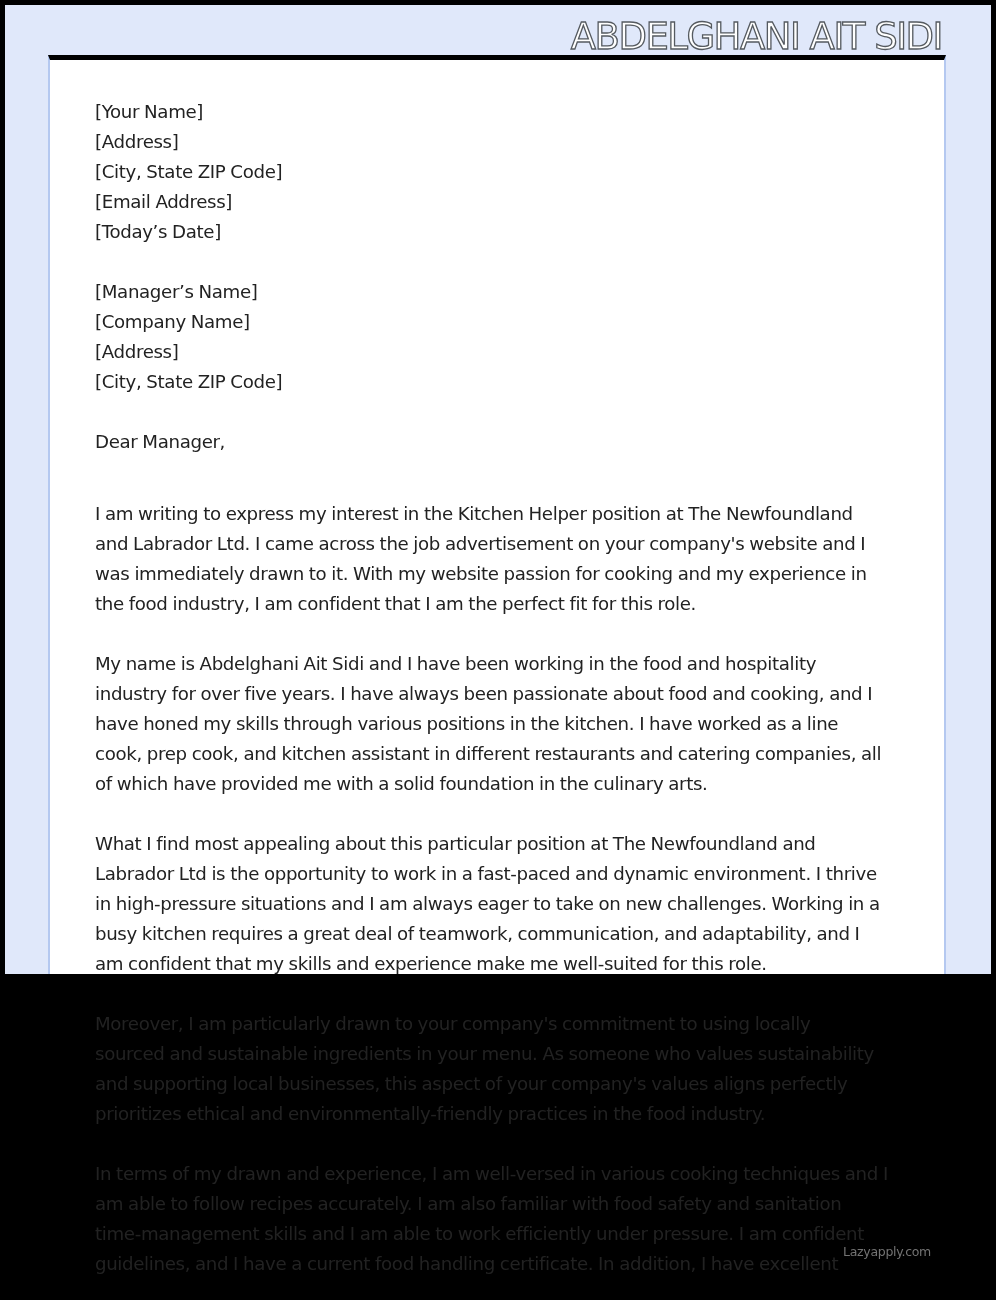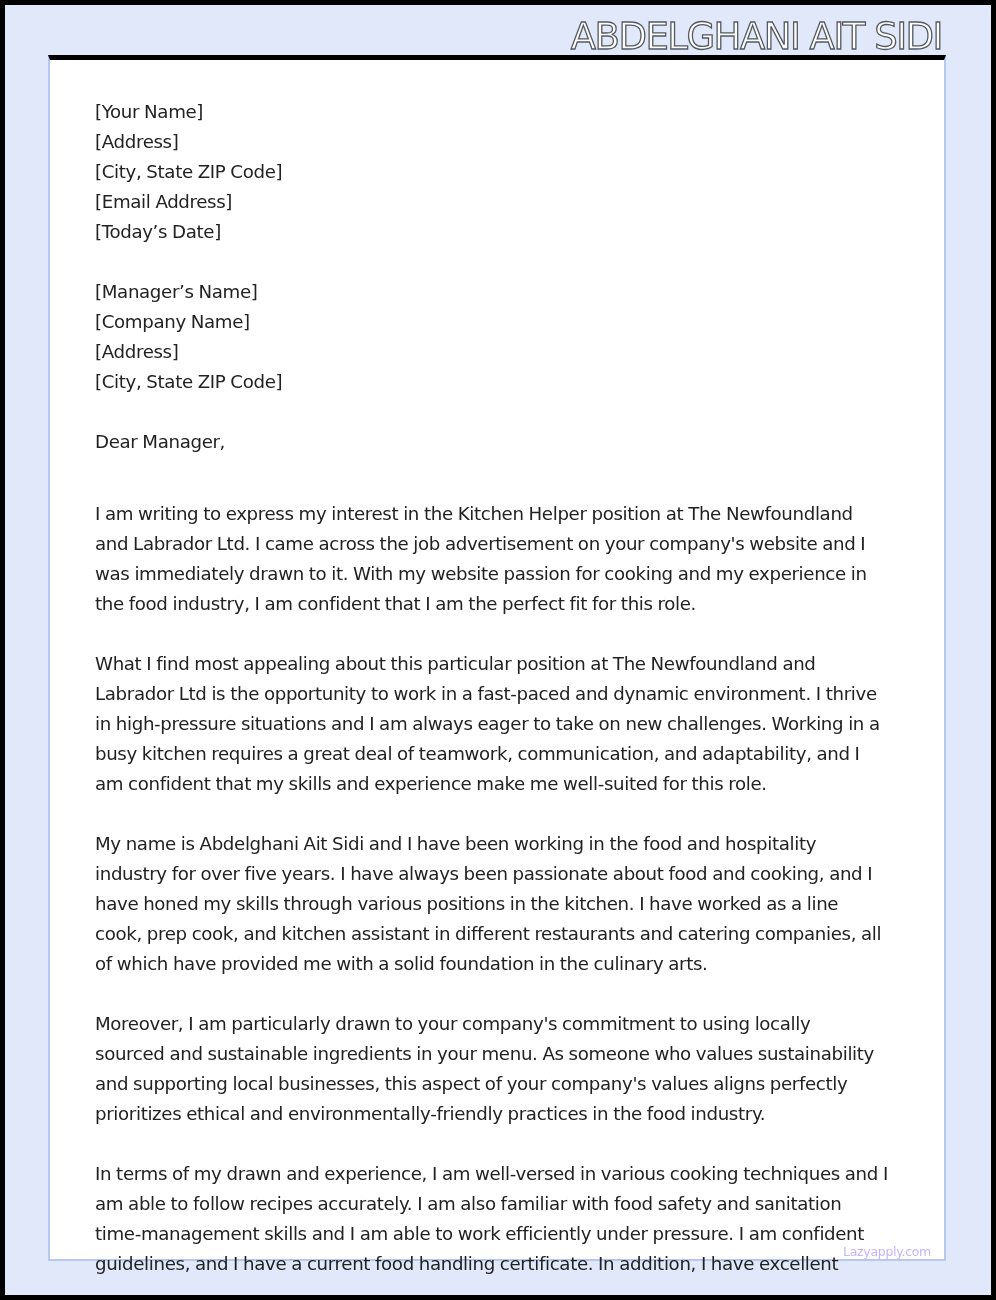--- a/index.html
+++ b/index.html
@@ -4,21 +4,21 @@
   <style>
     html, body { margin: 0; padding: 0; }
     body {
       width: 996px; height: 1300px;
       position: relative; overflow: hidden;
       background: #000;
       font-family: "DejaVu Sans", sans-serif;
     }
     .canvas {
       position: absolute; left: 5px; top: 5px;
-      width: 986px; height: 1290px;
+      width: 986px; height: 969px;
       background: #e0e8fa;
       overflow: hidden;
     }
     .name-title {
       position: absolute;
       right: 49px; top: 12px;
       font-family: "DejaVu Sans", sans-serif;
       font-size: 37px;
       letter-spacing: -1.5px;
       color: #ffffff;
@@ -50,21 +50,21 @@
       word-spacing: -0.5px;
     }
     .letter .line { display: block; white-space: nowrap; }
     .letter .blank { display: block; height: 30px; }
     .letter p { margin: 12px 0 30px 0; }
     .watermark {
       position: absolute;
       left: 843px; top: 1244px;
       font-family: "DejaVu Sans", sans-serif;
       font-size: 12.5px;
-      color: #c4b5fd;
+      color: #737373;
       letter-spacing: -0.3px;
     }
   </style>
 </head>
 <body>
 
 <div class="canvas">
   <div class="name-title">ABDELGHANI AIT SIDI</div>
 
   <div class="paper"></div>
@@ -90,33 +90,33 @@
   <span class="blank"></span>
 
   <p>
     <span class="line">I am writing to express my interest in the Kitchen Helper position at The Newfoundland</span>
     <span class="line">and Labrador Ltd. I came across the job advertisement on your company's website and I</span>
     <span class="line">was immediately drawn to it. With my website passion for cooking and my experience in</span>
     <span class="line">the food industry, I am confident that I am the perfect fit for this role.</span>
   </p>
 
   <p>
+    <span class="line">My name is Abdelghani Ait Sidi and I have been working in the food and hospitality</span>
+    <span class="line">industry for over five years. I have always been passionate about food and cooking, and I</span>
+    <span class="line">have honed my skills through various positions in the kitchen. I have worked as a line</span>
+    <span class="line">cook, prep cook, and kitchen assistant in different restaurants and catering companies, all</span>
+    <span class="line">of which have provided me with a solid foundation in the culinary arts.</span>
+  </p>
+
+  <p>
     <span class="line">What I find most appealing about this particular position at The Newfoundland and</span>
     <span class="line">Labrador Ltd is the opportunity to work in a fast-paced and dynamic environment. I thrive</span>
     <span class="line">in high-pressure situations and I am always eager to take on new challenges. Working in a</span>
     <span class="line">busy kitchen requires a great deal of teamwork, communication, and adaptability, and I</span>
     <span class="line">am confident that my skills and experience make me well-suited for this role.</span>
-  </p>
-
-  <p>
-    <span class="line">My name is Abdelghani Ait Sidi and I have been working in the food and hospitality</span>
-    <span class="line">industry for over five years. I have always been passionate about food and cooking, and I</span>
-    <span class="line">have honed my skills through various positions in the kitchen. I have worked as a line</span>
-    <span class="line">cook, prep cook, and kitchen assistant in different restaurants and catering companies, all</span>
-    <span class="line">of which have provided me with a solid foundation in the culinary arts.</span>
   </p>
 
   <p>
     <span class="line">Moreover, I am particularly drawn to your company's commitment to using locally</span>
     <span class="line">sourced and sustainable ingredients in your menu. As someone who values sustainability</span>
     <span class="line">and supporting local businesses, this aspect of your company's values aligns perfectly</span>
     <span class="line">prioritizes ethical and environmentally-friendly practices in the food industry.</span>
   </p>
 
   <p>

